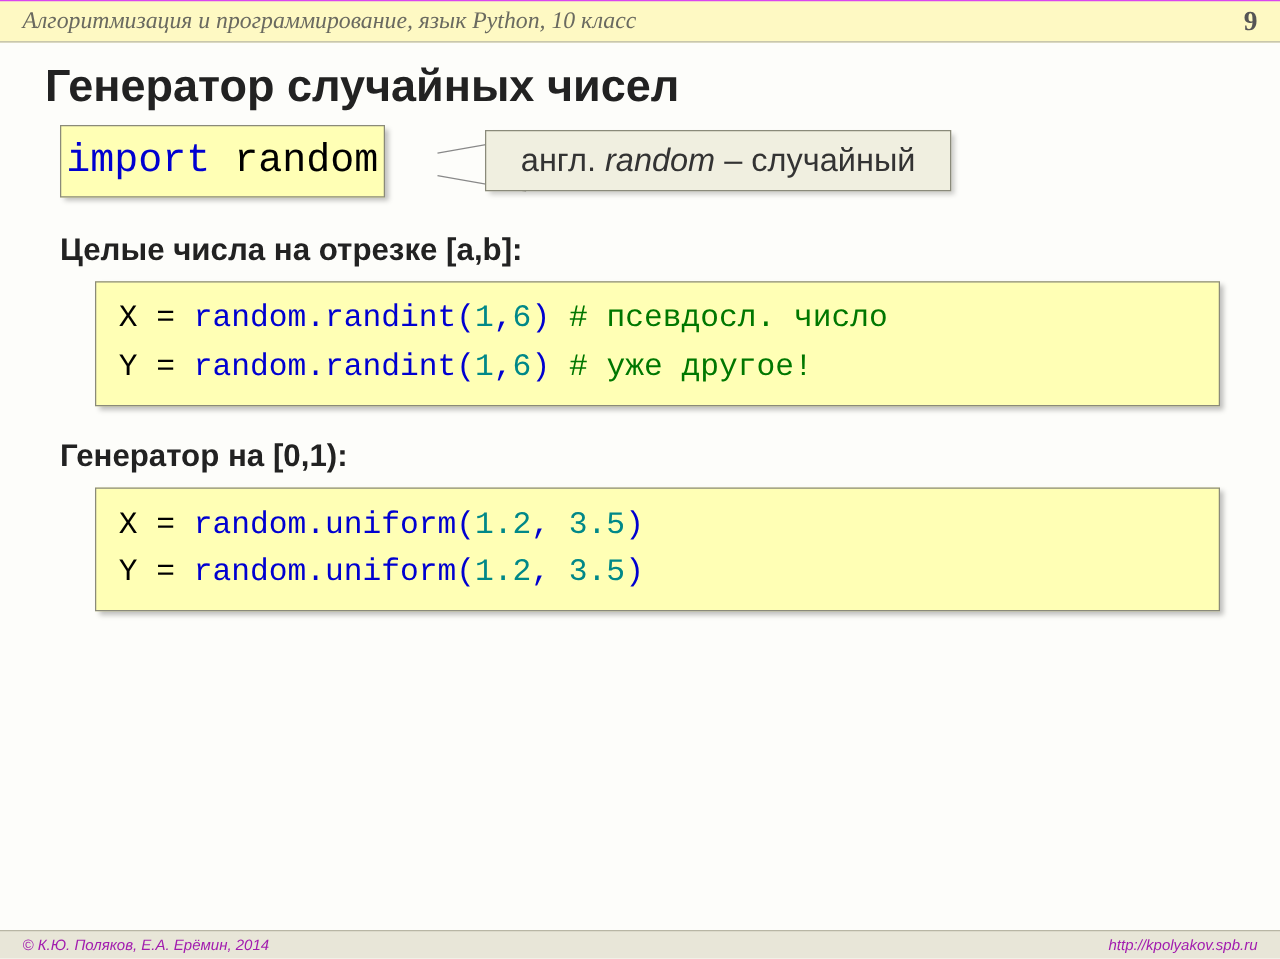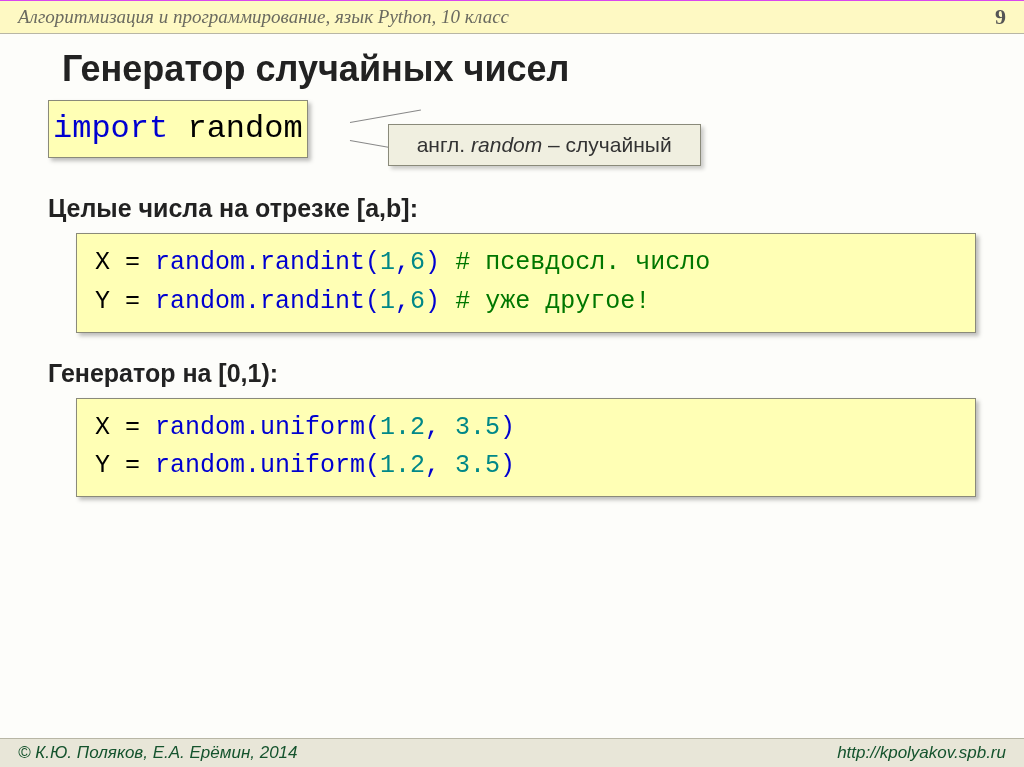--- a/index.html
+++ b/index.html
@@ -28,21 +28,20 @@
     font-weight: bold;
     font-size: 22px;
     font-style: normal;
     color: #555;
   }
   .slide-title {
     font-size: 36px;
     font-weight: bold;
     color: #222;
     padding: 14px 36px 10px;
-    margin-left: 26px;
   }
   .content {
     padding: 0 48px;
   }
   .import-row {
     display: flex;
     align-items: flex-start;
     margin-bottom: 28px;
     position: relative;
   }
@@ -58,25 +57,25 @@
   .code-box.small {
     display: inline-block;
     font-size: 32px;
     padding: 4px 4px;
   }
   .callout-box {
     background: #f0efe0;
     border: 1px solid #8a8a7a;
     box-shadow: 3px 3px 4px rgba(0,0,0,0.2);
     padding: 8px 28px;
-    font-size: 21px;
+    font-size: 26px;
     color: #333;
     display: inline-block;
     margin-left: 80px;
-    margin-top: 24px;
+    margin-top: 4px;
     position: relative;
   }
   .connector {
     position: absolute;
     left: 302px;
     top: 22px;
     width: 80px;
     height: 20px;
   }
   .connector::before {
@@ -127,22 +126,22 @@
     position: absolute;
     bottom: 0;
     left: 0;
     right: 0;
     background: #e8e6d8;
     border-top: 1px solid #b8b6a5;
     padding: 4px 18px;
     display: flex;
     justify-content: space-between;
     font-style: italic;
-    color: #14532d;
-    font-size: 17px;
+    color: #a21caf;
+    font-size: 12px;
   }
 </style>
 </head>
 <body>
 
 <div class="header-bar">
   <span>Алгоритмизация и программирование, язык Python, 10 класс</span>
   <span class="page-number">9</span>
 </div>
 

